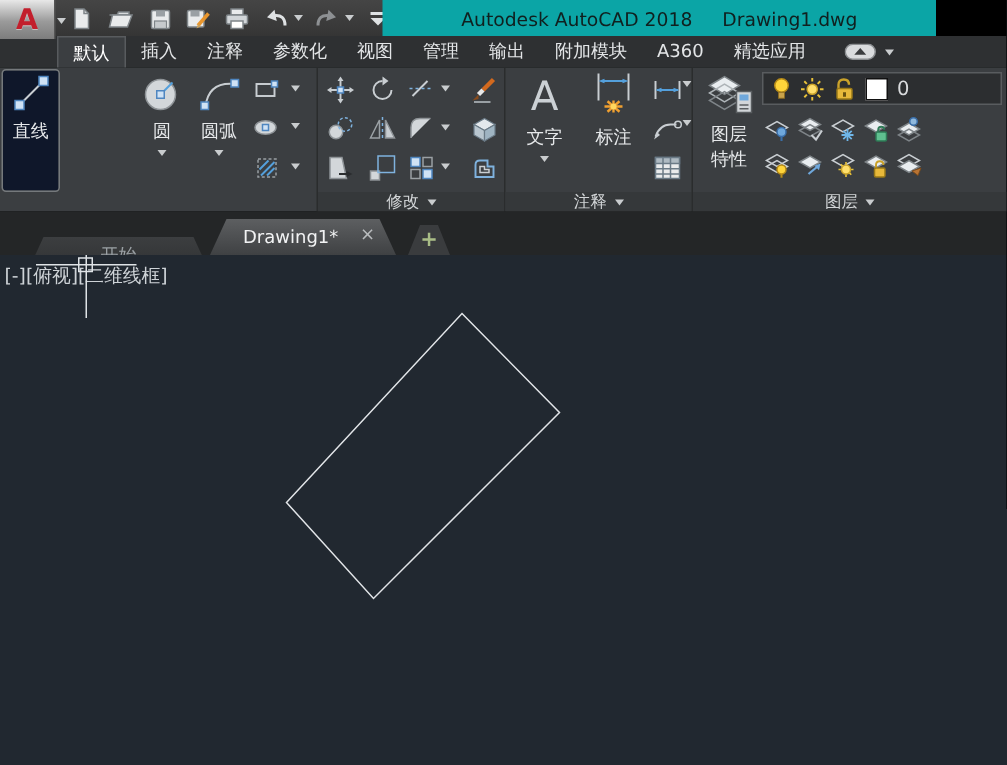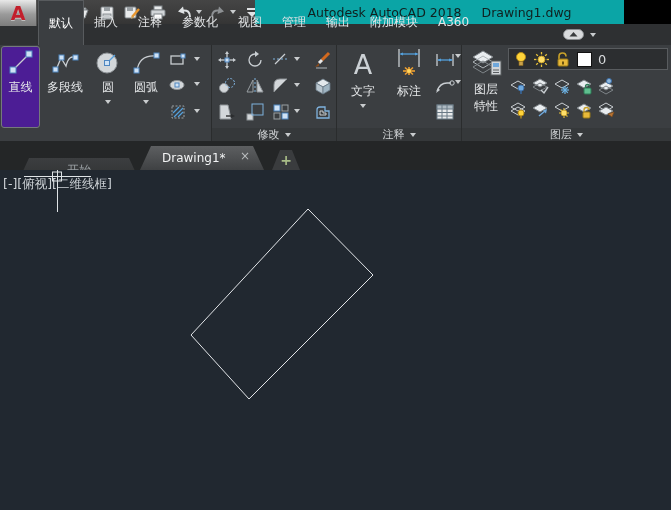--- a/index.html
+++ b/index.html
@@ -19,35 +19,35 @@
          border-top:4px solid #c9ccce;}
   #qat{position:absolute;left:44px;top:2px;height:20px;display:flex;align-items:center;gap:6px;}
   .qbtn{width:20px;height:20px;display:flex;align-items:center;justify-content:center;border-radius:2px;}
   .qgroup{display:flex;align-items:center;gap:2px;}
   #teal{position:absolute;left:255px;top:0;right:0;height:24px;background:#0ba5a6;
         display:flex;align-items:center;justify-content:center;gap:20px;
         color:#10201f;font-size:12.5px;}
   
   #ribbontabs{position:absolute;left:0;top:24px;width:671px;height:21px;background:#2e3032;
               display:flex;align-items:flex-end;padding-left:38px;box-sizing:border-box;}
-  .rtab{height:21px;line-height:21px;padding:12px 10px;font-size:12px;color:#e3e5e7;white-space:nowrap;}
+  .rtab{height:21px;line-height:21px;padding:0 10px;font-size:12px;color:#e3e5e7;white-space:nowrap;}
   .rtab.active{background:#3b3e41;color:#fff;border:1px solid #585b5e;border-bottom:none;
                height:20px;line-height:20px;}
   #ribbon-extra{position:absolute;left:563px;top:5px;display:flex;align-items:center;gap:6px;}
   
   #ribbon{position:absolute;left:0;top:45px;width:671px;height:96px;background:#3b3e41;}
   .panel{position:absolute;top:0;height:96px;}
   .ptitle{position:absolute;left:0;right:0;bottom:0;height:13px;background:#35383a;
           display:flex;align-items:center;justify-content:center;gap:5px;
           font-size:11px;color:#d2d5d7;}
   .vsep{position:absolute;top:0;width:1px;height:96px;background:#2a2c2d;}
   .bigbtn{position:absolute;top:2px;height:80px;display:flex;flex-direction:column;
           align-items:center;justify-content:flex-start;gap:1px;border-radius:2px;}
   .bigbtn .lbl{font-size:12px;color:#e6e8ea;white-space:nowrap;margin-top:1px;}
-  .bigbtn.sel{background:#4c1d95;outline:1px solid #75797c;}
+  .bigbtn.sel{background:#0f172a;outline:1px solid #75797c;}
   .mbtn{position:absolute;width:22px;height:22px;display:flex;align-items:center;justify-content:center;}
   .mcaret{position:absolute;width:0;height:0;border-left:3px solid transparent;
           border-right:3px solid transparent;border-top:4px solid #c9ccce;}
   svg.icon{display:block;}
   .grip{fill:#cfe2f5;stroke:#4f86c0;stroke-width:1;}
   .ln{stroke:#c9ced2;fill:none;stroke-width:1.3;}
   .bl{stroke:#54a0dc;fill:none;stroke-width:1.3;}
   
   #layer-combo{position:absolute;left:46px;top:3px;width:160px;height:22px;background:#2c2e30;
                border:1px solid #595c5f;display:flex;align-items:center;gap:6px;padding-left:6px;
@@ -152,48 +152,40 @@
   <div id="ribbontabs">
     <div class="rtab active">默认</div>
     <div class="rtab">插入</div>
     <div class="rtab">注释</div>
     <div class="rtab">参数化</div>
     <div class="rtab">视图</div>
     <div class="rtab">管理</div>
     <div class="rtab">输出</div>
     <div class="rtab">附加模块</div>
     <div class="rtab">A360</div>
+    <div class="rtab">精选应用</div>
     <div id="ribbon-extra">
       <svg class="icon" width="21" height="11" viewBox="0 0 21 11">
         <rect x="0.5" y="0.5" width="20" height="10" rx="5" fill="#d9dbdd" stroke="#8a8d90"></rect>
         <polygon points="10.5,3 6.5,7.5 14.5,7.5" fill="#3a3c3e"></polygon>
       </svg>
       <div class="caret"></div>
     </div>
   </div>
 
   <div id="ribbon">
 
     <div class="panel" style="left:0;width:211px;">
       <div class="bigbtn sel" style="left:2px;width:37px;">
         <svg class="icon" width="30" height="30" viewBox="0 0 30 30">
           <line x1="7" y1="23" x2="23" y2="7" class="ln"></line>
           <rect x="4" y="20" width="6" height="6" class="grip"></rect>
           <rect x="20" y="4" width="6" height="6" class="grip"></rect>
         </svg>
         <span class="lbl">直线</span>
-      </div>
-      <div class="bigbtn" style="left:42px;width:46px;">
-        <svg class="icon" width="30" height="30" viewBox="0 0 30 30">
-          <path d="M6 23 L11 11 L16 19 Q19 7 26 11" class="ln"></path>
-          <rect x="3" y="20" width="5" height="5" class="grip"></rect>
-          <rect x="9" y="8" width="5" height="5" class="grip"></rect>
-          <rect x="23" y="8" width="5" height="5" class="grip"></rect>
-        </svg>
-        <span class="lbl">多段线</span>
       </div>
       <div class="bigbtn" style="left:90px;width:36px;">
         <svg class="icon" width="30" height="30" viewBox="0 0 30 30">
           <circle cx="14" cy="16" r="10" fill="#d3d7da" stroke="#8e9397" stroke-width="1"></circle>
           <line x1="14" y1="16" x2="22" y2="8" class="bl"></line>
           <rect x="11.5" y="13.5" width="5" height="5" class="grip"></rect>
         </svg>
         <span class="lbl">圆</span>
         <div class="caret" style="margin-top:3px;"></div>
       </div>

